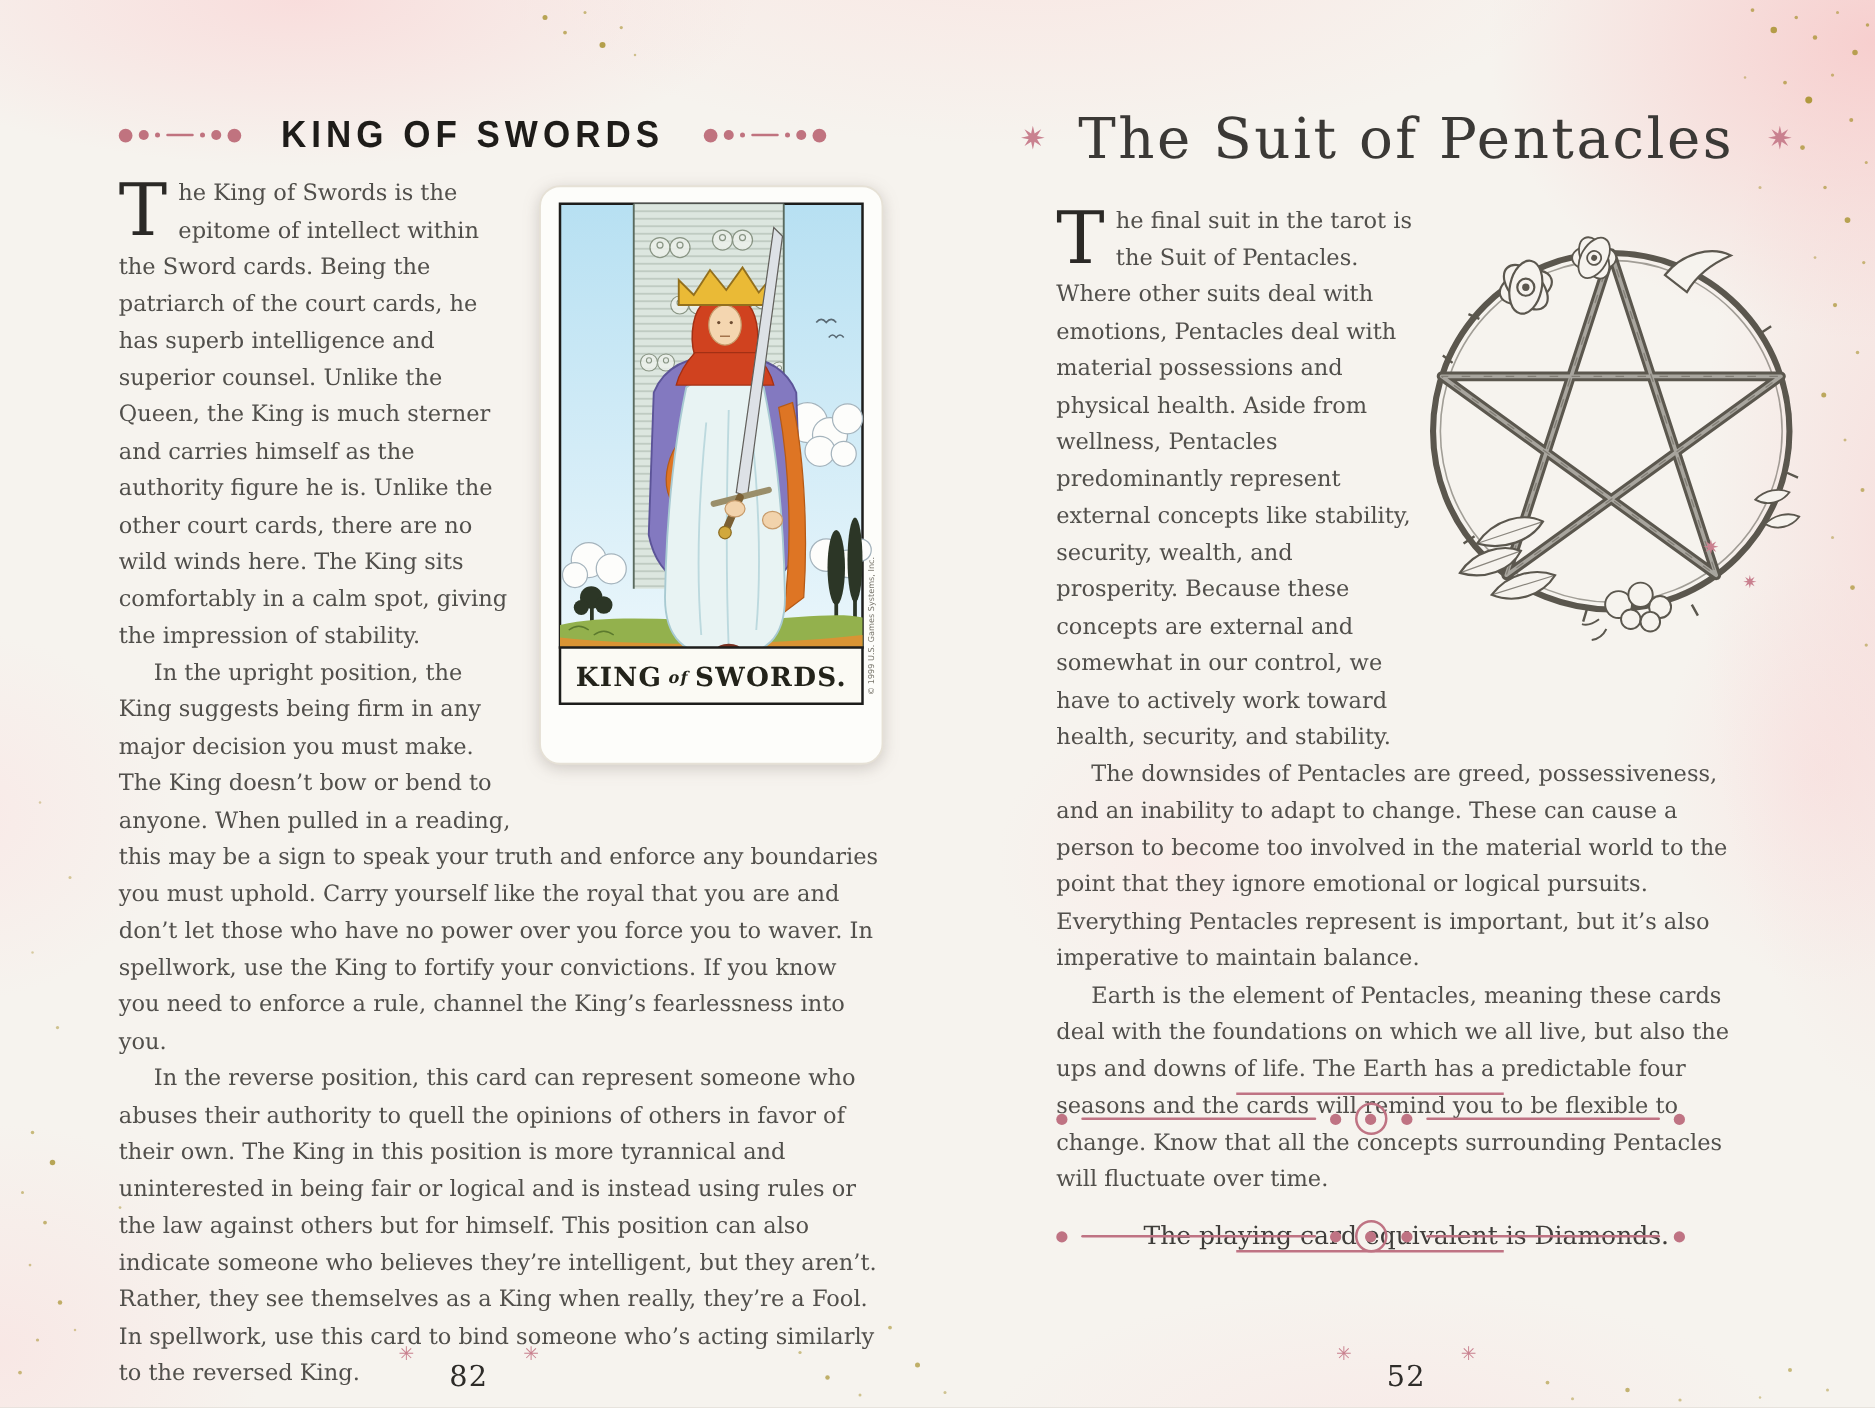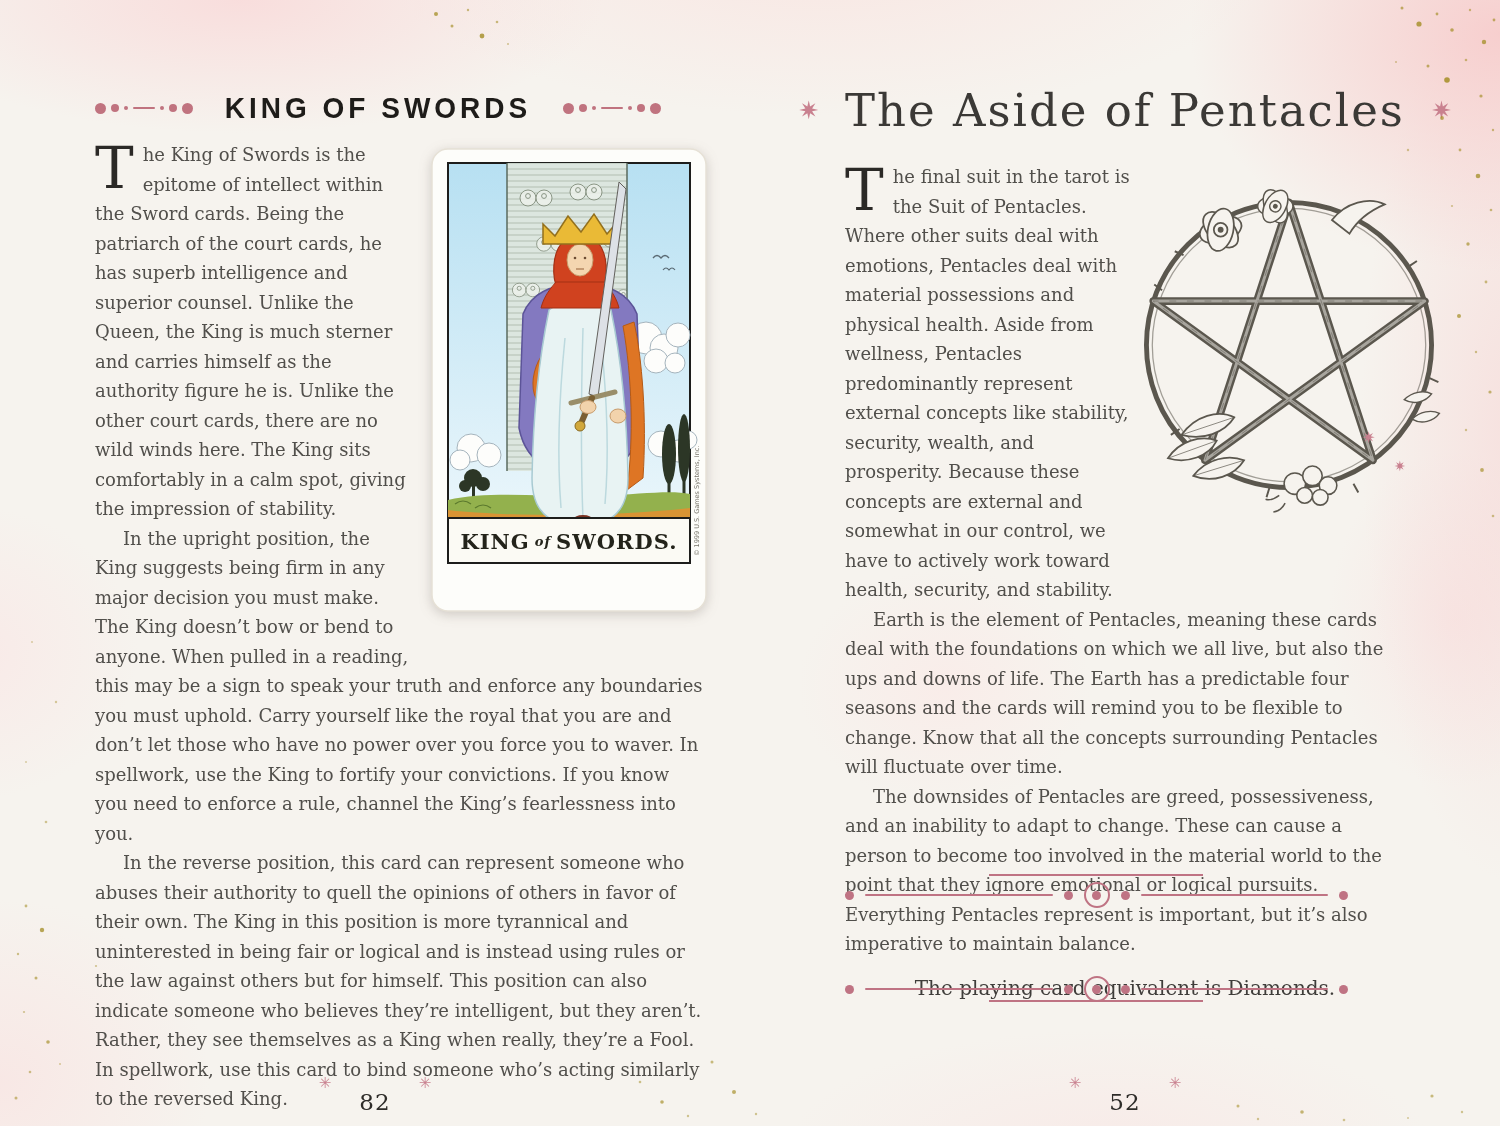--- a/index.html
+++ b/index.html
@@ -220,28 +220,28 @@
       <span class="spk">✳</span>
       <span class="num">82</span>
       <span class="spk">✳</span>
     </div>
   </div>
 
   <div class="page" id="page-right"></div>
 
   <div id="right-title-row">
     <span class="title-spark">✷</span>
-    <span id="right-title">The Aside of Pentacles</span>
+    <span id="right-title">The Suit of Pentacles</span>
     <span class="title-spark">✷</span>
   </div>
 
   <div class="bodytext" id="right-body">
     <p class="para" style="width:286px;"><span class="dropcap">T</span><span>he final suit in the tarot is the Suit of Pentacles. Where other suits deal with emotions, Pentacles deal with material possessions and physical health. Aside from wellness, Pentacles predominantly represent external concepts like stability, security, wealth, and prosperity. Because these concepts are external and somewhat in our control, we have to actively work toward health, security, and stability.</span></p>
+    <p class="para indent"><span>The downsides of Pentacles are greed, possessiveness, and an inability to adapt to change. These can cause a person to become too involved in the material world to the point that they ignore emotional or logical pursuits. Everything Pentacles represent is important, but it’s also imperative to maintain balance.</span></p>
     <p class="para indent"><span>Earth is the element of Pentacles, meaning these cards deal with the foundations on which we all live, but also the ups and downs of life. The Earth has a predictable four seasons and the cards will remind you to be flexible to change. Know that all the concepts surrounding Pentacles will fluctuate over time.</span></p>
-    <p class="para indent"><span>The downsides of Pentacles are greed, possessiveness, and an inability to adapt to change. These can cause a person to become too involved in the material world to the point that they ignore emotional or logical pursuits. Everything Pentacles represent is important, but it’s also imperative to maintain balance.</span></p>
   </div>
 
   <div id="pentacle-wrap">
     <svg width="332" height="346" viewBox="0 0 340 352">
       <g fill="none" stroke="#5b574e">
         <circle cx="170" cy="176" r="146" stroke-width="5"></circle>
         <circle cx="170" cy="176" r="140" stroke-width="1.3" opacity=".55"></circle>
         <circle cx="170" cy="176" r="146" stroke-width="2" stroke-dasharray="22 16" opacity=".6" transform="rotate(12 170 176)"></circle>
         <path d="M170,30 L84,294 L309,131 L31,131 L256,294 Z" stroke-width="8" stroke-linejoin="round"></path>
         <path d="M170,30 L84,294 L309,131 L31,131 L256,294 Z" stroke-width="3" stroke="#f6f3ee" opacity=".5" stroke-linejoin="round"></path>

